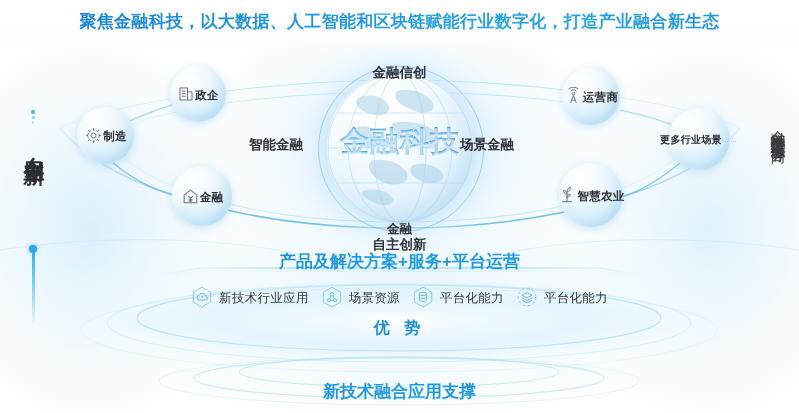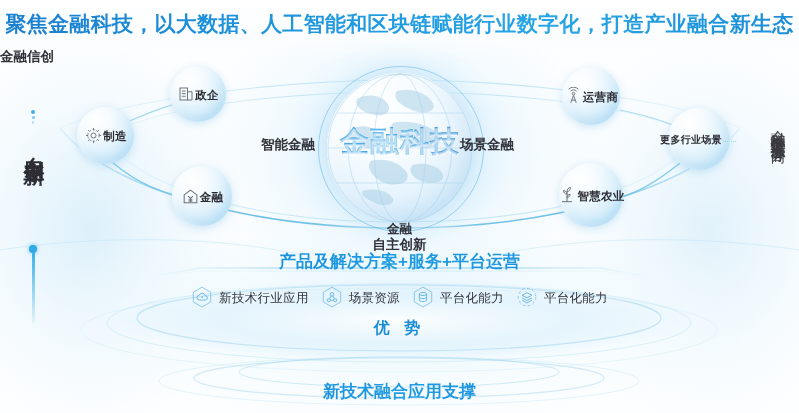--- a/index.html
+++ b/index.html
@@ -20,21 +20,21 @@
   .wash-center{left:200px;top:20px;width:400px;height:300px;
     background:radial-gradient(ellipse at 50% 45%, rgba(209,235,250,.9) 0%, rgba(231,245,253,.55) 40%, rgba(255,255,255,0) 72%);}
   .wash-bottom{left:60px;top:240px;width:680px;height:180px;
     background:radial-gradient(ellipse at 50% 40%, rgba(224,243,252,.75) 0%, rgba(240,250,254,.45) 48%, rgba(255,255,255,0) 76%);}
   .wash-topfade{left:0;top:0;width:799px;height:60px;
     background:linear-gradient(180deg,#ffffff 0%, #fbfdff 60%, rgba(255,255,255,0) 100%);}
 
   
   .title{
     position:absolute;left:0;top:10px;width:799px;text-align:center;
-    font-size:21px;font-weight:bold;letter-spacing:.3px;
+    font-size:17px;font-weight:bold;letter-spacing:.3px;
     color:#1b8fd8;
     background:linear-gradient(90deg,#1b7fcf 0%, #1d95dd 35%, #27a6e6 70%, #1a8cd6 100%);
     -webkit-background-clip:text;background-clip:text;
     -webkit-text-fill-color:transparent;
     white-space:nowrap;
   }
 
   
   .v-label{
     position:absolute;writing-mode:vertical-rl;text-orientation:upright;
@@ -80,22 +80,22 @@
     position:absolute;left:318px;top:122px;width:164px;text-align:center;
     font-size:29px;font-weight:bold;letter-spacing:1px;white-space:nowrap;
     background:linear-gradient(100deg,#1483d4 0%, #1f9ae2 38%, #1d8ad8 68%, #1577ca 100%);
     -webkit-background-clip:text;background-clip:text;-webkit-text-fill-color:transparent;
     color:#1688d6;
     text-shadow:0 1px 2px rgba(255,255,255,.8);
   }
 
   
   .ring-label{position:absolute;font-size:13.5px;font-weight:bold;color:#32323a;white-space:nowrap;}
-  .rl-top{left:0;top:48px;width:799px;}
-  .rl-left{left:249px;top:136px;margin-left:12px;}
+  .rl-top{left:0;top:64px;width:799px;text-align:center;}
+  .rl-left{left:249px;top:136px;}
   .rl-right{left:460px;top:136px;}
   .rl-bot-a{left:0;top:221px;width:799px;text-align:center;font-size:12.5px;}
   .rl-bot-b{left:0;top:236px;width:799px;text-align:center;font-size:13.5px;}
 
   
   .bubble{
     position:absolute;border-radius:50%;
     background:
       radial-gradient(circle at 34% 26%, #ffffff 0%, #f4fbff 26%, #dcf0fb 58%, #c4e5f8 84%, #b3ddf5 100%);
     box-shadow:0 2px 9px rgba(120,190,230,.35), inset -3px -4px 10px rgba(130,195,235,.3), inset 3px 3px 8px rgba(255,255,255,.95);

